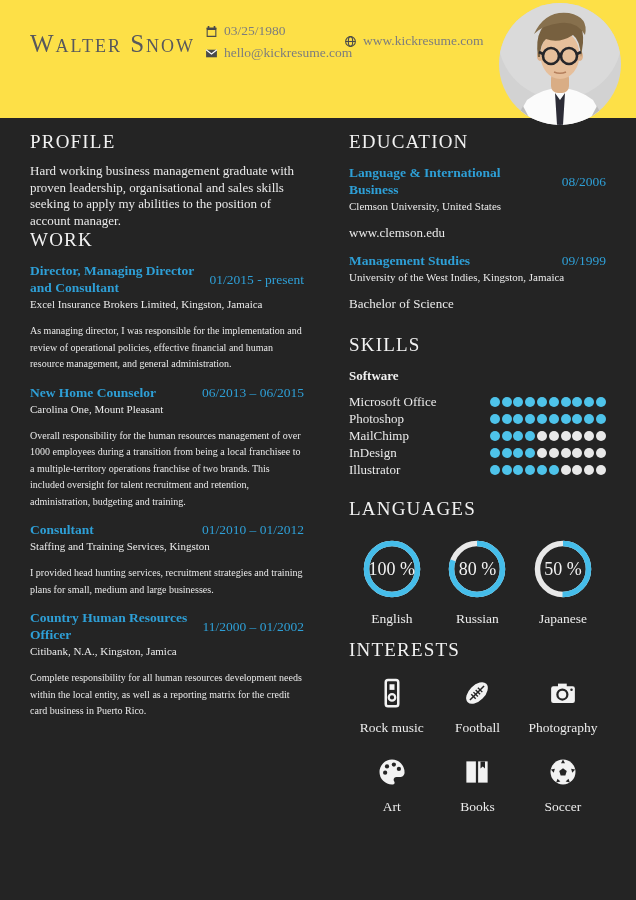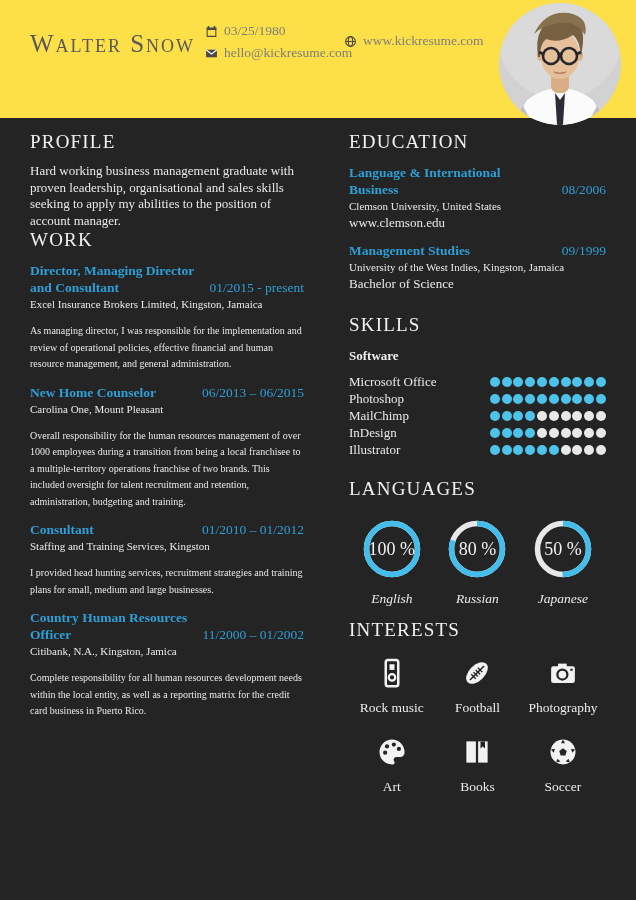--- a/index.html
+++ b/index.html
@@ -28,42 +28,42 @@
   .col-left  { position:absolute; left:30px;  top:131px; width:274px; }
   .col-right { position:absolute; left:349px; top:131px; width:257px; }
   h2.sec {
     font-size:19px; font-weight:400; color:#f2f2f2;
     letter-spacing:1.2px; margin:0 0 10px 0;
   }
   .profile-text { font-size:13px; line-height:16.5px; color:#e9e9e9; }
   .gap-top { margin-top:19px; }
   
   .entry { margin-top:11px; }
-  .entry-head { display:flex; justify-content:space-between; align-items:flex-end; }
+  .entry-head { display:flex; justify-content:space-between; align-items:center; }
   .etitle { font-size:13.5px; font-weight:700; color:#2e9fd6; line-height:17px; width:168px; }
   .edate  { font-size:13.5px; color:#2e9fd6; white-space:nowrap; line-height:17px; }
   .ecompany { font-size:11px; color:#eaeaea; line-height:17px; }
   .edesc { font-size:10px; color:#e9e9e9; line-height:16.5px; margin-top:10px; }
-  .enote { font-size:13px; color:#eaeaea; }
+  .enote { font-size:13px; color:#eaeaea; margin-top:10px; }
   
   .skill-group { font-size:13px; font-weight:700; color:#f0f0f0; margin:12px 0 9px; }
   .skill-row { display:flex; justify-content:space-between; align-items:center; height:17px; }
   .skill-name { font-size:13px; color:#eaeaea; }
   .dots { display:flex; gap:1.8px; }
   .dot { width:10px; height:10px; border-radius:50%; }
   
   .lang-row { display:flex; margin-top:20px; }
   .lang-cell { width:85.6px; display:flex; flex-direction:column; align-items:center; }
   .ring-wrap { position:relative; width:58px; height:58px; }
   .ring-wrap svg { width:58px; height:58px; }
   .ring-label {
     position:absolute; inset:0; display:flex; align-items:center; justify-content:center;
     font-size:18px; color:#f2f2f2;
   }
-  .lang-name { margin-top:13px; font-size:13.5px; color:#ececec;font-style:italic; }
+  .lang-name { margin-top:13px; font-size:13.5px; color:#ececec; }
   
   .interests-grid { display:grid; grid-template-columns:repeat(3,85.6px); row-gap:20px; margin-top:16px; }
   .interest-cell { display:flex; flex-direction:column; align-items:center; }
   .interest-icon { width:32px; height:32px; display:flex; align-items:center; justify-content:center; }
   .interest-icon svg { width:30px; height:30px; }
   .interest-name { margin-top:11px; font-size:13.5px; color:#ececec; }
 </style>
 </head>
 <body>
 

